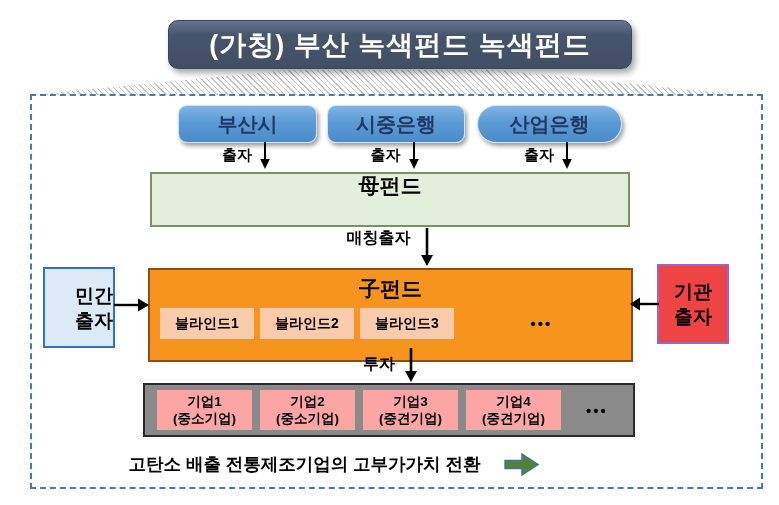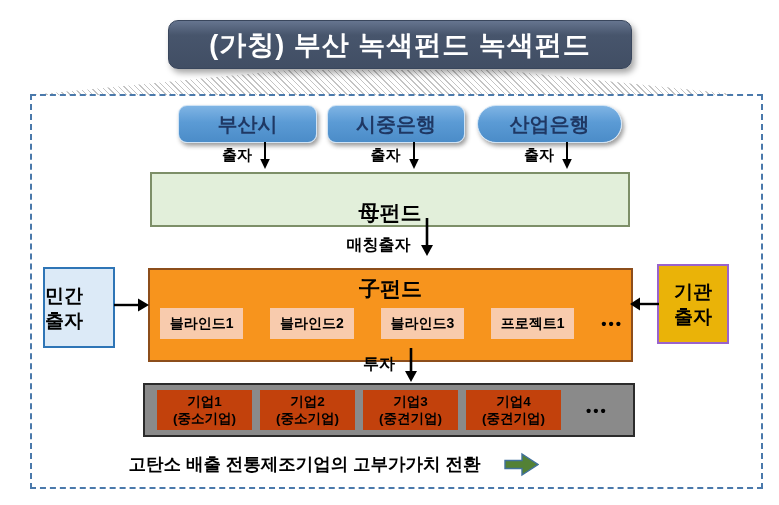--- a/index.html
+++ b/index.html
@@ -43,74 +43,74 @@
     display:flex;align-items:center;justify-content:center;gap:7px;
     font-size:15px;
   }
   .fr-1{left:178px;width:137px;}
   .fr-2{left:327px;width:136px;}
   .fr-3{left:477px;width:143px;}
   
   .mother{
     position:absolute;left:150px;top:172px;width:480px;height:55px;
     background:#e2efda;border:2px solid #7d8f68;box-sizing:border-box;
-    display:flex;flex-direction:column;align-items:center;justify-content:flex-end;
+    display:flex;flex-direction:column;align-items:center;justify-content:space-between;
   }
   .mother .m-title{font-size:21px;line-height:24px;}
   .mother .m-gp{font-size:13px;line-height:17px;}
   .matching-row{
-    position:absolute;left:150px;top:216px;width:480px;height:40px;
-    display:flex;align-items:flex-end;justify-content:center;gap:9px;font-size:16px;
+    position:absolute;left:150px;top:228px;width:480px;height:40px;
+    display:flex;align-items:flex-start;justify-content:center;gap:9px;font-size:16px;
   }
   
   .child{
     position:absolute;left:148px;top:268px;width:485px;height:94px;
     background:#f7941d;border:2px solid #8c4d1b;box-sizing:border-box;
   }
   .child .c-title{text-align:center;font-size:21px;margin-top:5px;}
   .child .c-row{
     position:absolute;left:10px;right:8px;top:38px;height:31px;
-    display:flex;gap:27px;align-items:center;
+    display:flex;gap:6px;align-items:center;
   }
   .subfund{
     width:94px;height:31px;background:#f8cbad;
     display:flex;align-items:center;justify-content:center;font-size:14px;
   }
   .c-dots{flex:1;text-align:center;font-size:15px;letter-spacing:2px;}
   
   .side-left{
     position:absolute;left:43px;top:267px;width:72px;height:81px;
     background:#dceaf7;border:2px solid #2e75b6;box-sizing:border-box;
-    display:flex;flex-direction:column;align-items:flex-start;justify-content:center;
+    display:flex;flex-direction:column;align-items:flex-end;justify-content:center;
     font-size:19px;line-height:25px;
   }
   .side-right{
     position:absolute;left:657px;top:264px;width:72px;height:80px;
-    background:#eab308;border:2px solid #9a63cc;box-sizing:border-box;
+    background:#ef4444;border:2px solid #9a63cc;box-sizing:border-box;
     display:flex;flex-direction:column;align-items:center;justify-content:center;
     font-size:19px;line-height:25px;
   }
   .h-arrow-right{position:absolute;left:114px;top:297px;}
   .h-arrow-left{position:absolute;left:630px;top:296px;}
   
   .invest-row{
     position:absolute;left:148px;top:347px;width:485px;height:35px;
     display:flex;align-items:center;justify-content:center;gap:9px;font-size:16px;
   }
   
   .portfolio{
     position:absolute;left:143px;top:383px;width:492px;height:54px;
     background:#8a8a8a;border:2px solid #2b2b2b;box-sizing:border-box;
   }
   .portfolio .p-row{
     position:absolute;left:12px;right:8px;top:5px;height:40px;
     display:flex;gap:8px;align-items:center;
   }
   .company{
-    width:95px;height:40px;background:#c2410c;
+    width:95px;height:40px;background:#fca5a5;
     display:flex;flex-direction:column;align-items:center;justify-content:center;
     font-size:13.5px;line-height:17px;
   }
   .p-dots{flex:1;text-align:center;font-size:15px;letter-spacing:2px;color:#000;}
   
   .caption{
     position:absolute;left:0;top:448px;width:668px;height:32px;
     display:flex;align-items:center;justify-content:center;gap:24px;
     font-size:17.5px;
   }
@@ -171,21 +171,20 @@
       <polygon points="1,27 13,27 7,38" fill="#000"></polygon>
     </svg>
   </div>
 
   <div class="child">
     <div class="c-title">子펀드</div>
     <div class="c-row">
       <div class="subfund">블라인드1</div>
       <div class="subfund">블라인드2</div>
       <div class="subfund">블라인드3</div>
-      <div class="subfund">프로젝트1</div>
       <div class="c-dots">•••</div>
     </div>
   </div>
 
   <div class="side-left">
     <span>민간</span>
     <span>출자</span>
   </div>
   <svg class="h-arrow-right" width="35" height="16" viewBox="0 0 35 16">
     <line x1="0" y1="8" x2="25" y2="8" stroke="#000" stroke-width="2.4"></line>

